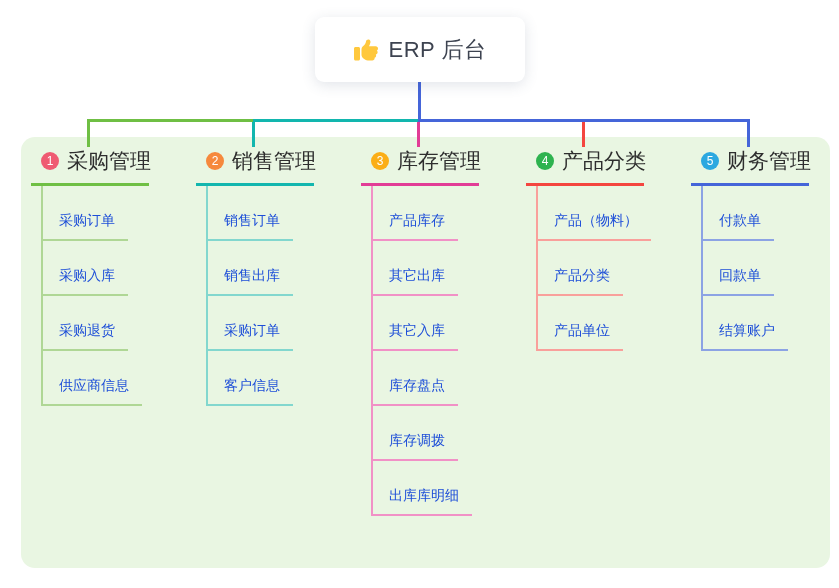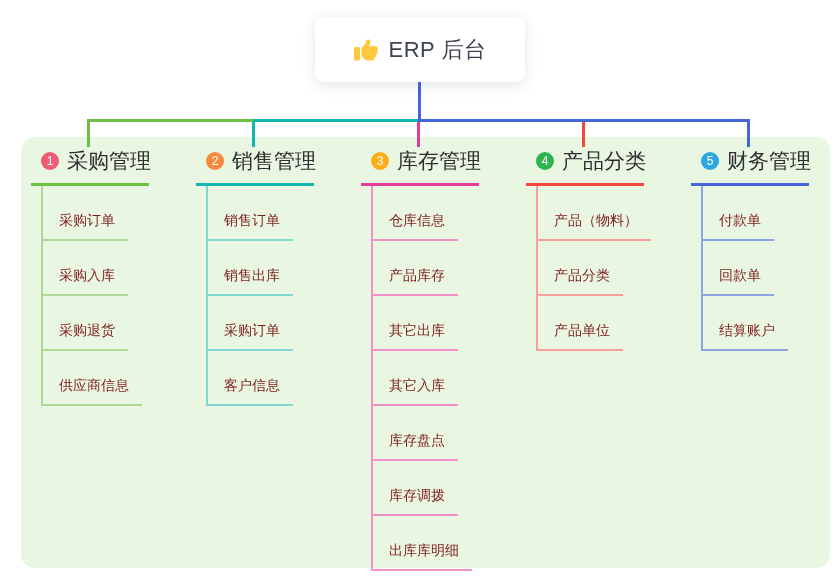--- a/index.html
+++ b/index.html
@@ -75,21 +75,21 @@
     padding: 0;
     border-left: 2px solid #ccc;
   }
   .children li {
     padding: 25px 13px 9px 16px;
     border-bottom: 2px solid #ccc;
     width: fit-content;
     white-space: nowrap;
     font-size: 14px;
     line-height: 19px;
-    color: #7f1d1d;
+    color: #1d4ed8;
   }
 </style>
 </head>
 <body>
 
 <div class="stage">
 
   <div class="panel"></div>
 
   <div id="connectors">
@@ -137,21 +137,20 @@
           <li style="border-bottom-color: rgb(130, 215, 206);">采购订单</li>
           <li style="border-bottom-color: rgb(130, 215, 206);">客户信息</li>
         </ul>
       </div>
       <div class="branch" style="left: 361px;">
         <div class="branch-title" style="border-bottom-color: rgb(226, 60, 150);">
           <span class="badge" style="background: rgb(251, 174, 23);">3</span>
           <span class="branch-label">库存管理</span>
         </div>
         <ul class="children" style="border-left-color: rgb(241, 145, 198);">
-          <li style="border-bottom-color: rgb(241, 145, 198);">仓库信息</li>
           <li style="border-bottom-color: rgb(241, 145, 198);">产品库存</li>
           <li style="border-bottom-color: rgb(241, 145, 198);">其它出库</li>
           <li style="border-bottom-color: rgb(241, 145, 198);">其它入库</li>
           <li style="border-bottom-color: rgb(241, 145, 198);">库存盘点</li>
           <li style="border-bottom-color: rgb(241, 145, 198);">库存调拨</li>
           <li style="border-bottom-color: rgb(241, 145, 198);">出库库明细</li>
         </ul>
       </div>
       <div class="branch" style="left: 526px;">
         <div class="branch-title" style="border-bottom-color: rgb(244, 70, 63);">

